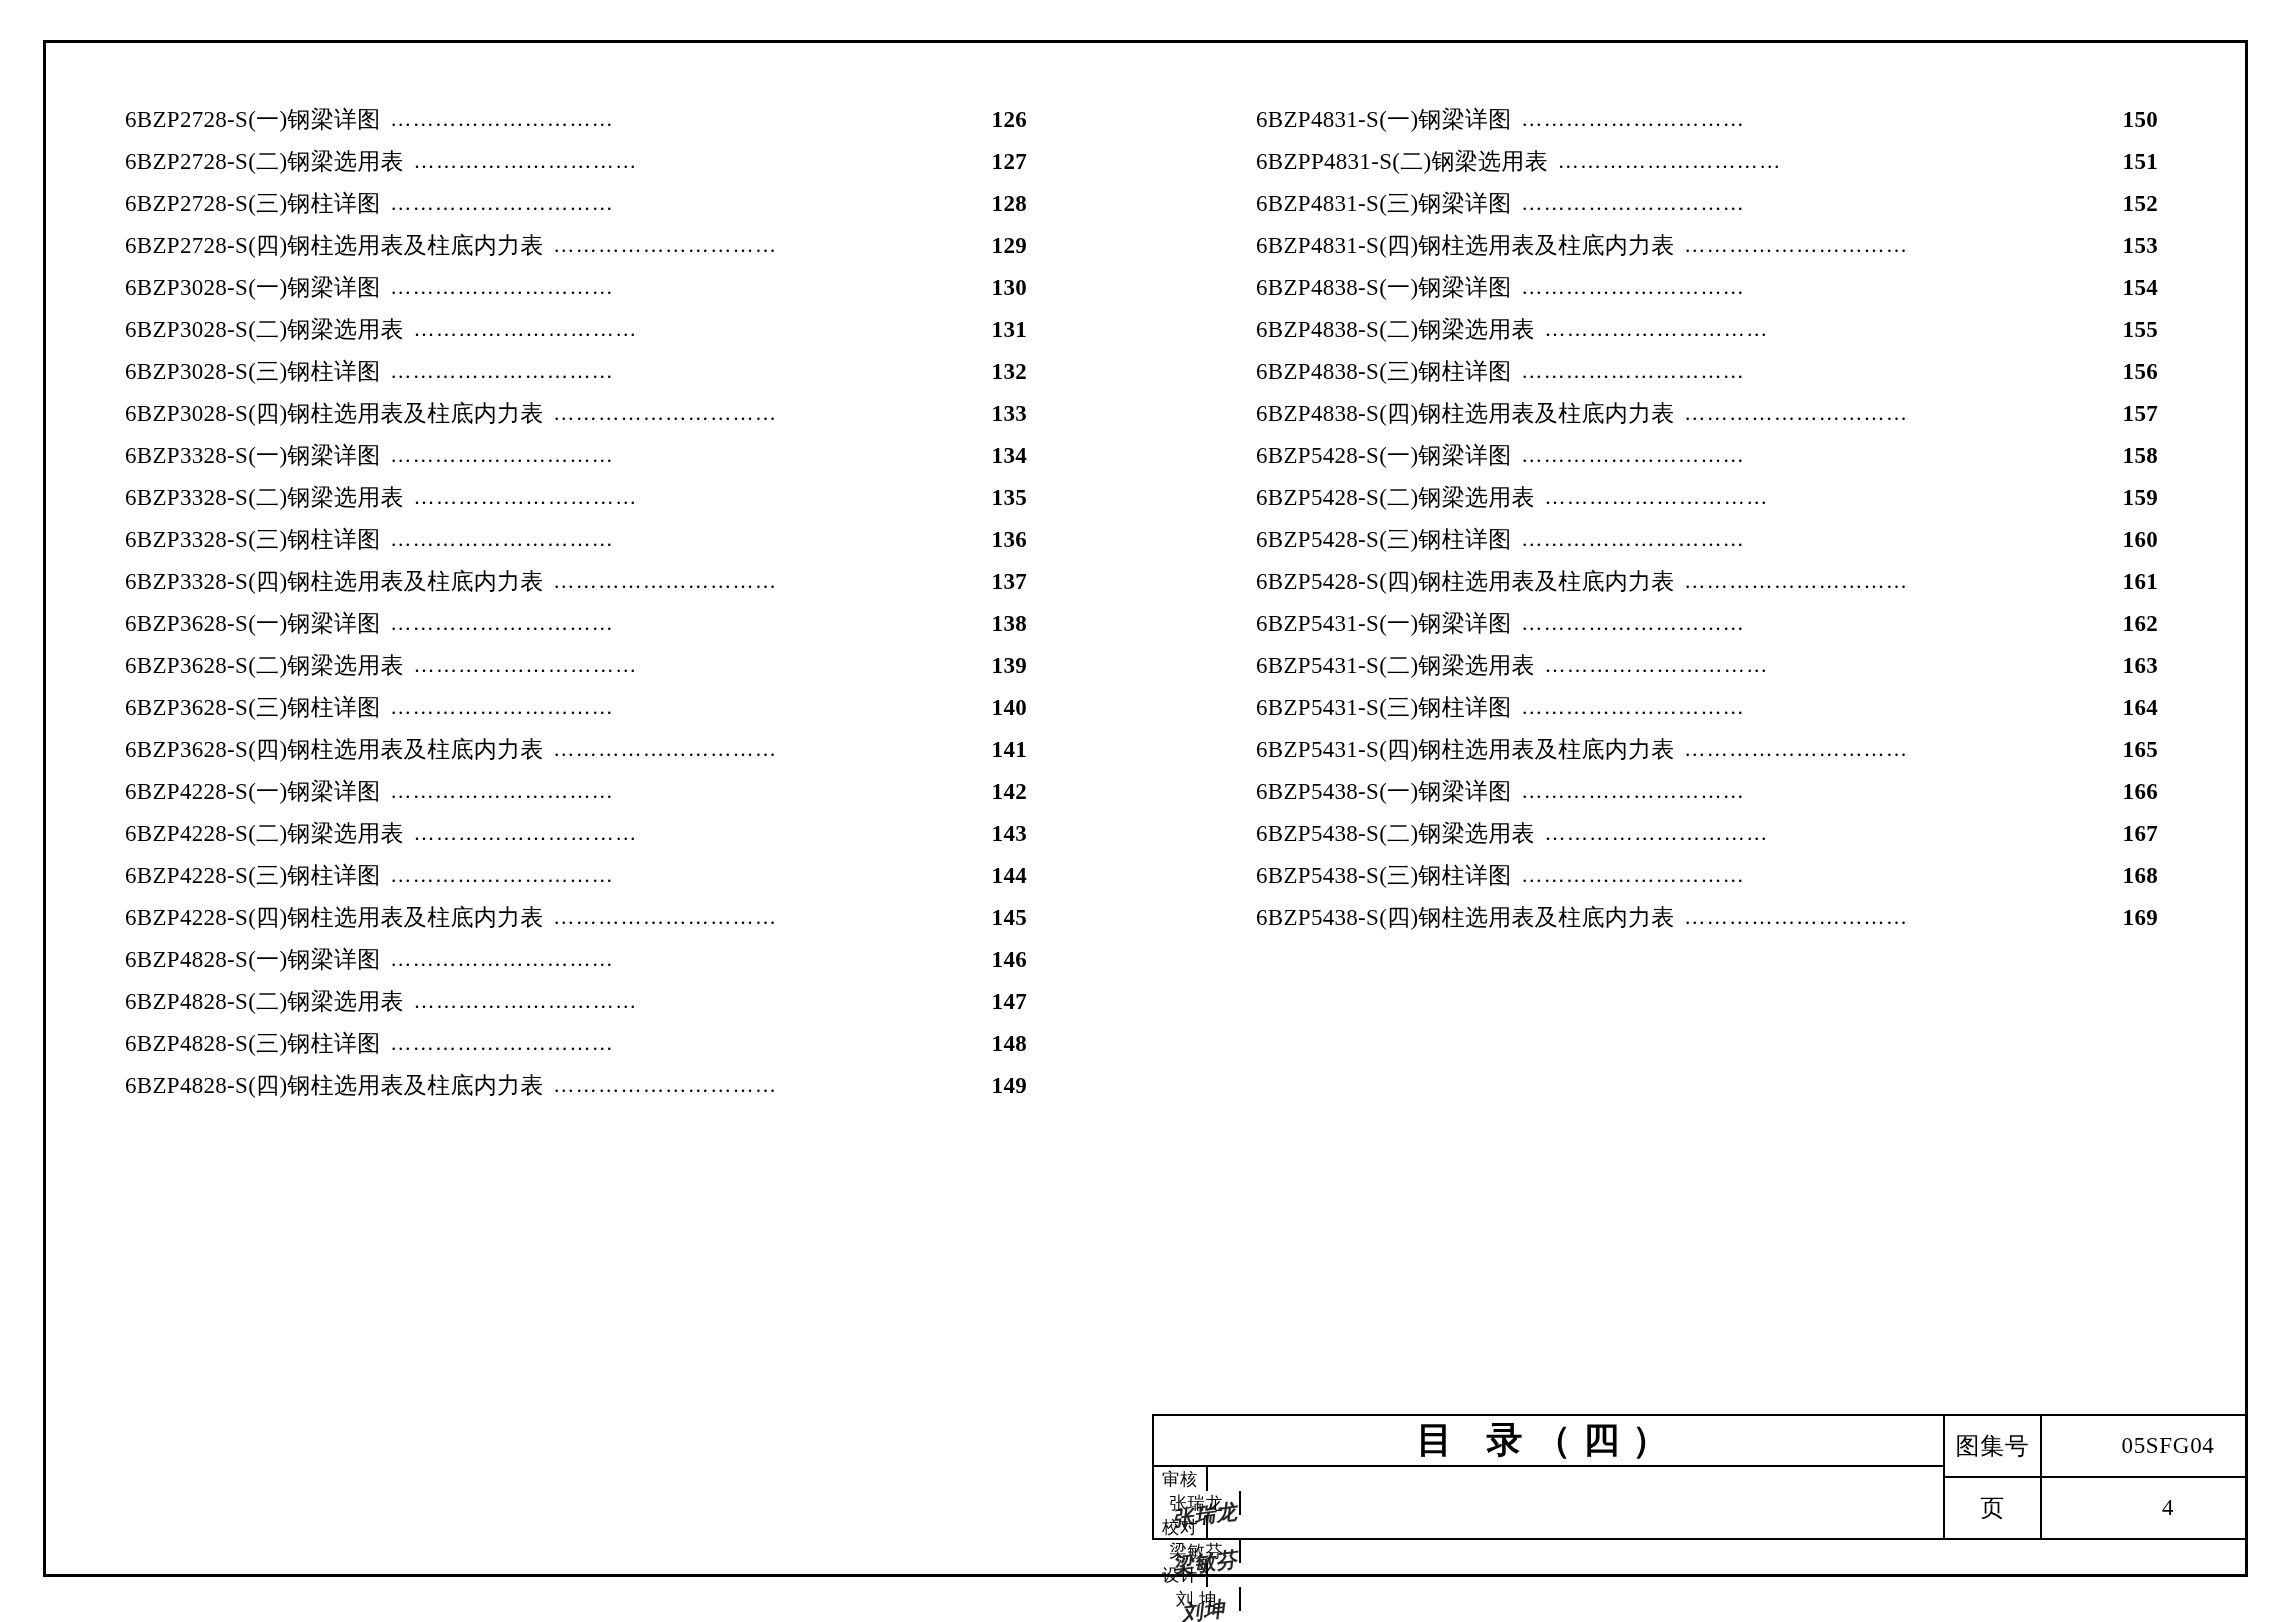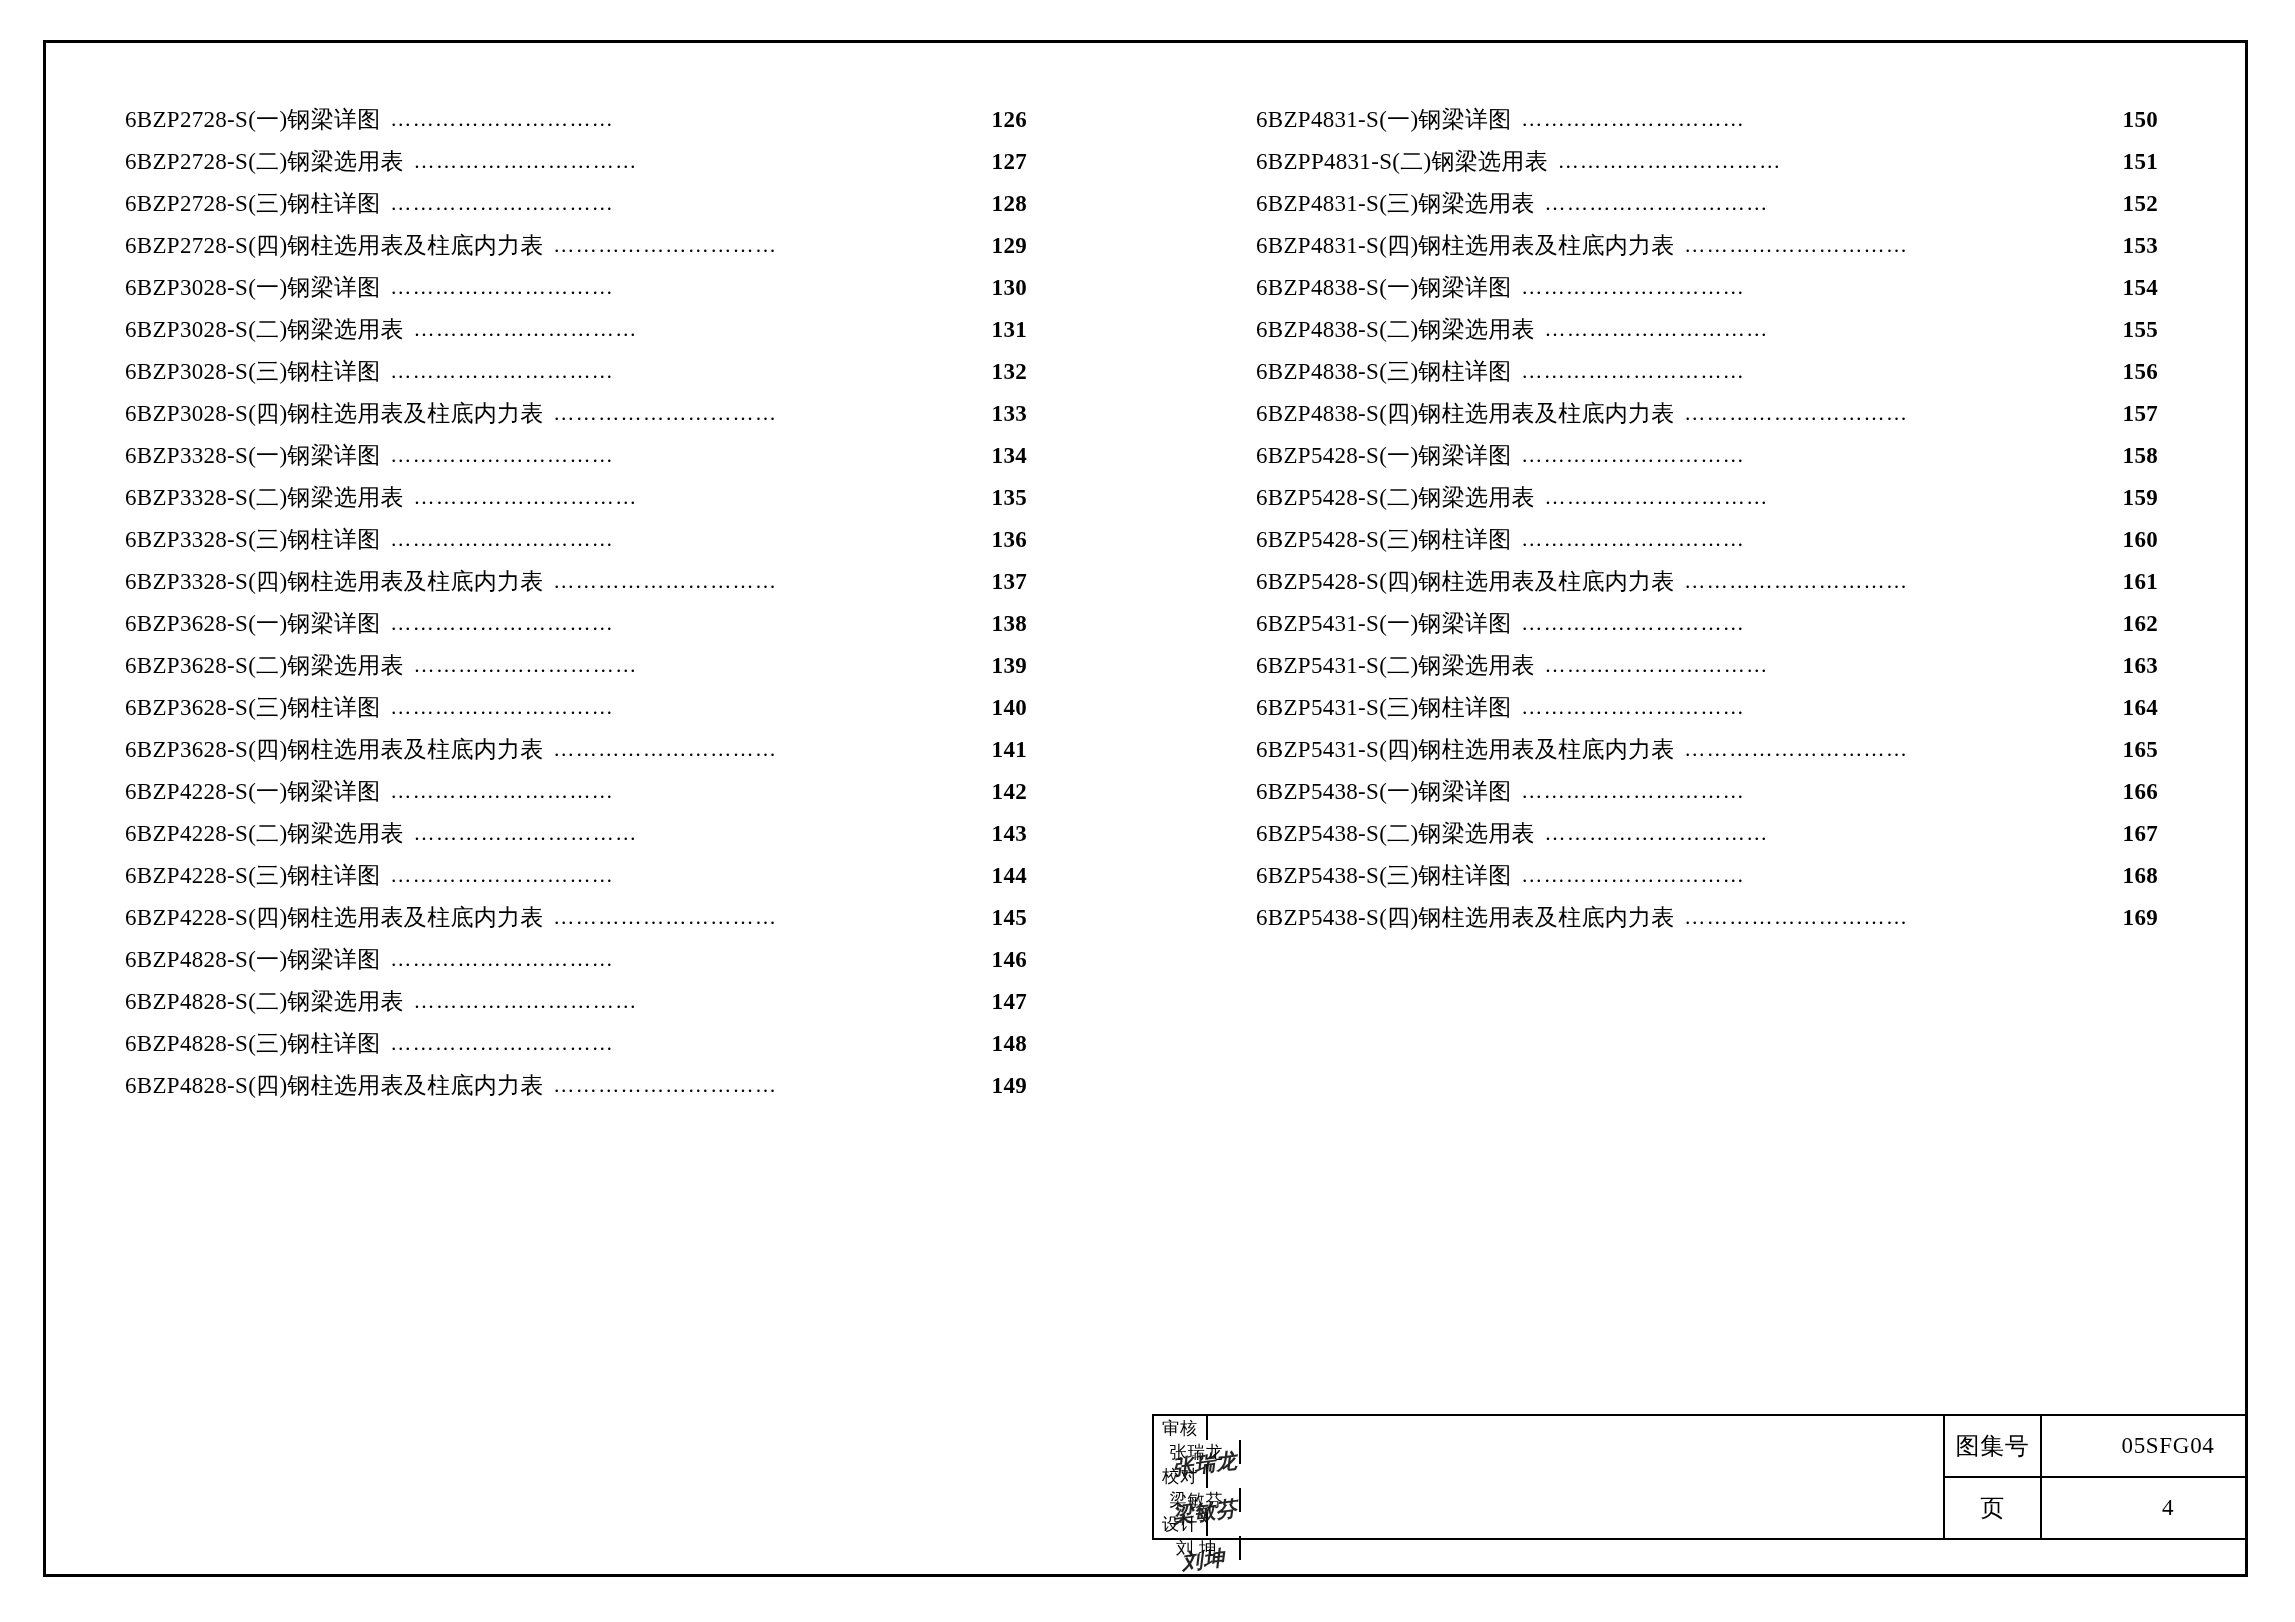--- a/index.html
+++ b/index.html
@@ -306,21 +306,21 @@
         <span class="toc-title">6BZP4831-S(一)钢梁详图</span>
         <span class="toc-dots">…………………………</span>
         <span class="toc-page">150</span>
       </div>
     <div class="toc-row">
         <span class="toc-title">6BZPP4831-S(二)钢梁选用表</span>
         <span class="toc-dots">…………………………</span>
         <span class="toc-page">151</span>
       </div>
     <div class="toc-row">
-        <span class="toc-title">6BZP4831-S(三)钢梁选用表</span>
+        <span class="toc-title">6BZP4831-S(三)钢梁详图</span>
         <span class="toc-dots">…………………………</span>
         <span class="toc-page">152</span>
       </div>
     <div class="toc-row">
         <span class="toc-title">6BZP4831-S(四)钢柱选用表及柱底内力表</span>
         <span class="toc-dots">…………………………</span>
         <span class="toc-page">153</span>
       </div>
     <div class="toc-row">
         <span class="toc-title">6BZP4838-S(一)钢梁详图</span>
@@ -401,20 +401,21 @@
         <span class="toc-title">6BZP5438-S(四)钢柱选用表及柱底内力表</span>
         <span class="toc-dots">…………………………</span>
         <span class="toc-page">169</span>
       </div>
   </div>
 
 </div>
 
 <div id="title-block">
   <div id="tb-left">
+    <div id="tb-main">目  录（四）</div>
     <div id="tb-sign">
       <div class="sign-label">审核</div>
       <div class="sign-name">张瑞龙</div>
       <div class="sign-name">
           <span class="sign-scribble">张瑞龙</span>
         </div>
       <div class="sign-label">校对</div>
       <div class="sign-name">梁敏芬</div>
       <div class="sign-name">
           <span class="sign-scribble">梁敏芬</span>

